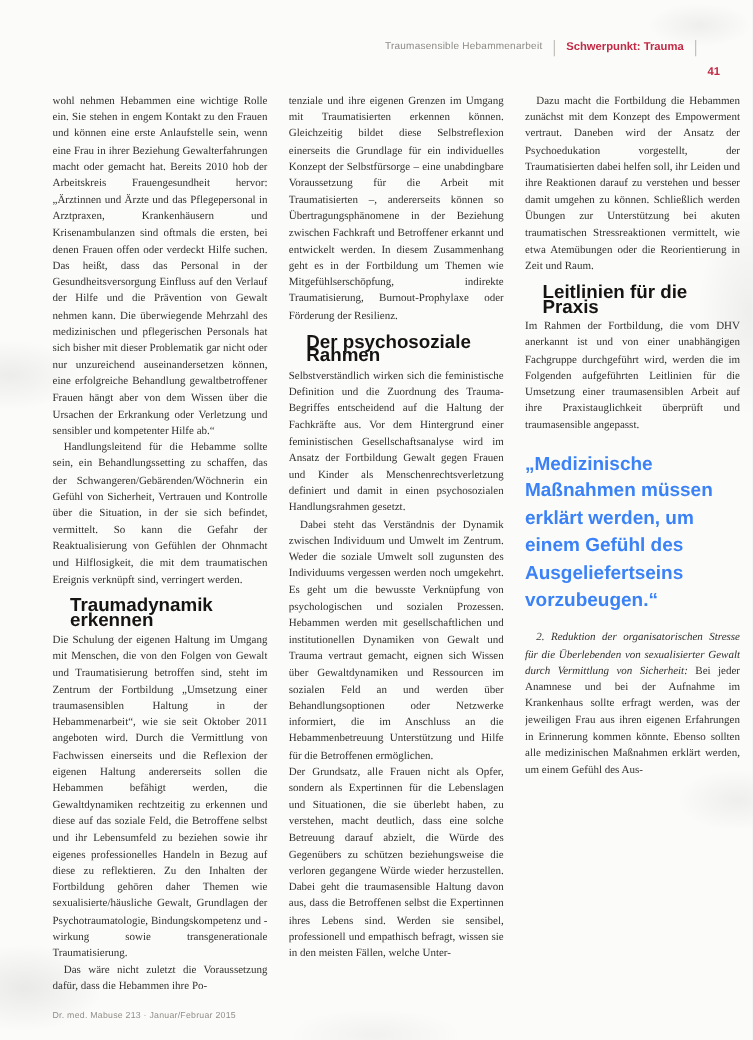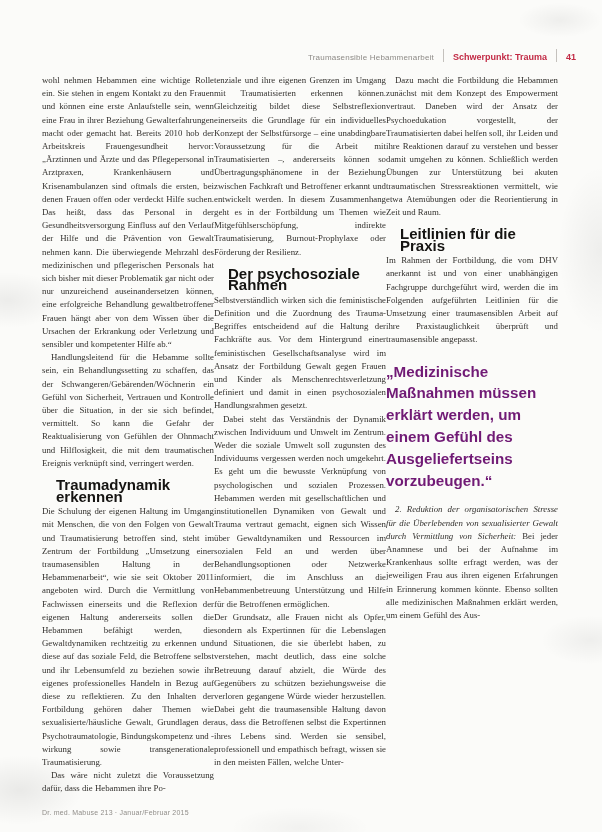--- a/index.html
+++ b/index.html
@@ -23,32 +23,32 @@
       radial-gradient(80px 40px at 8px 300px, rgba(0,0,0,0.06), transparent 70%),
       radial-gradient(60px 120px at 600px 250px, rgba(0,0,0,0.05), transparent 70%),
       radial-gradient(90px 50px at 20px 790px, rgba(0,0,0,0.07), transparent 70%),
       radial-gradient(70px 35px at 590px 640px, rgba(0,0,0,0.05), transparent 70%),
       radial-gradient(100px 30px at 300px 828px, rgba(0,0,0,0.04), transparent 70%),
       radial-gradient(60px 25px at 560px 20px, rgba(0,0,0,0.05), transparent 70%);
   }
   
   .pagehead{
     position:absolute;top:32px;left:0;right:26px;
-    display:flex;justify-content:flex-end;align-items:flex-end;
+    display:flex;justify-content:flex-end;align-items:flex-start;
     font-family:"Liberation Sans", sans-serif;
     font-size:8px;
   }
   .ph-title{color:#8d8a86;letter-spacing:0.2px;}
   .ph-div{width:1px;height:13px;background:#c4c1bd;margin:0 9px;}
   .ph-section{color:var(--accent);font-weight:bold;font-size:9px;}
   .ph-page{color:var(--accent);font-weight:bold;font-size:9px;margin-top:20px;}
   
   .cols{
     position:absolute;top:74px;left:42px;right:10px;bottom:30px;
-    display:flex;
+    display:flex;gap:17px;
   }
   .col{width:172px;overflow:hidden;}
   .col p{
     margin:0;
     font-size:8.8px;line-height:13.2px;
     text-align:justify;
     color:#33312e;
   }
   .col p.indent{text-indent:9px;}
   .col h3{
@@ -57,21 +57,21 @@
     font-size:15px;line-height:11.5px;
     color:#151412;
     white-space:pre-line;
   }
   .lead{font-style:italic;}
   .pullquote{
     margin:14px 0 12px 0;
     font-family:"Liberation Sans", sans-serif;
     font-weight:bold;
     font-size:15.2px;line-height:21.8px;
-    color:#701a75;
+    color:#3b82f6;
     text-align:left;
   }
   .pagefoot{
     position:absolute;left:42px;bottom:16px;
     font-family:"Liberation Sans", sans-serif;
     font-size:7px;color:#918e8a;letter-spacing:0.2px;
   }
 </style>
 </head>
 <body>

